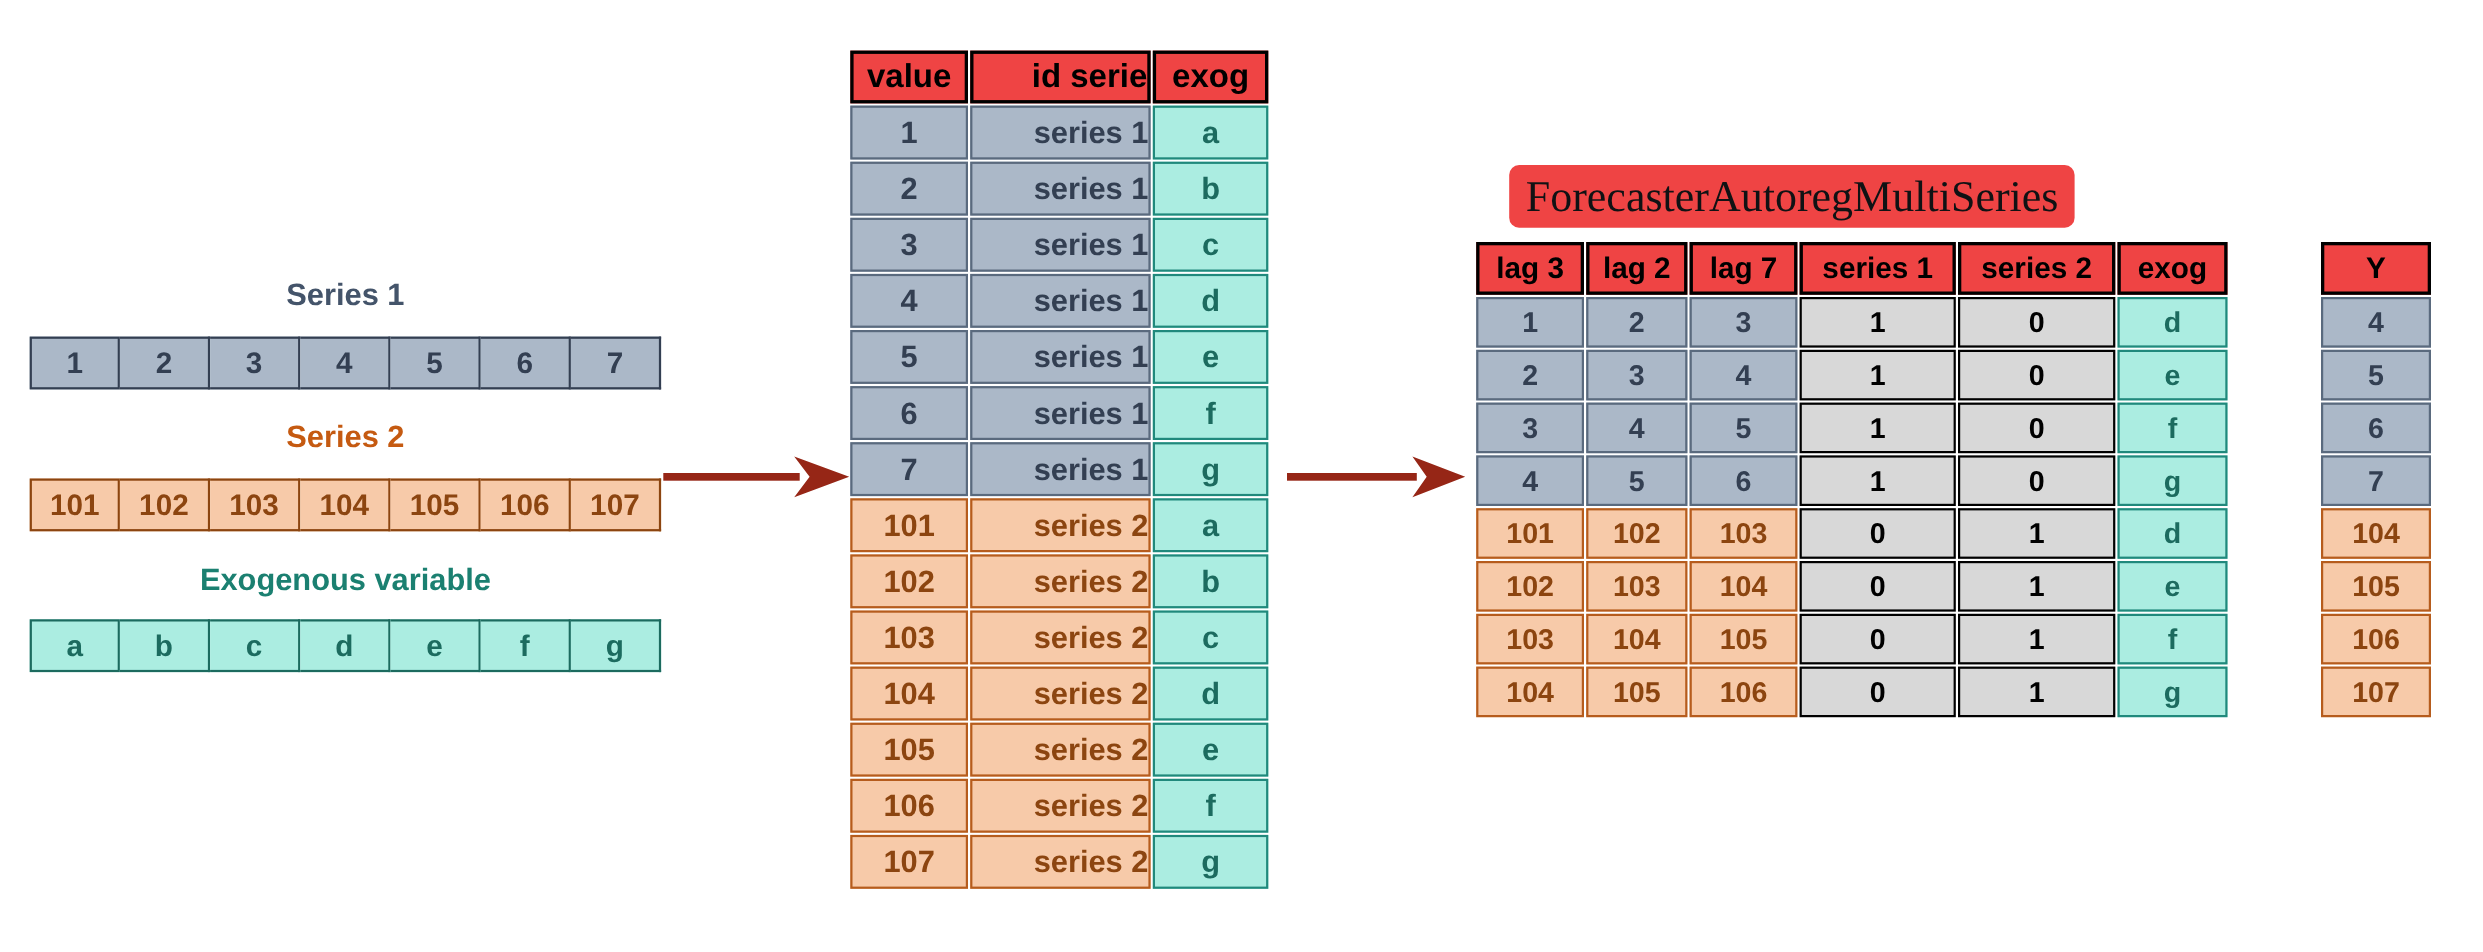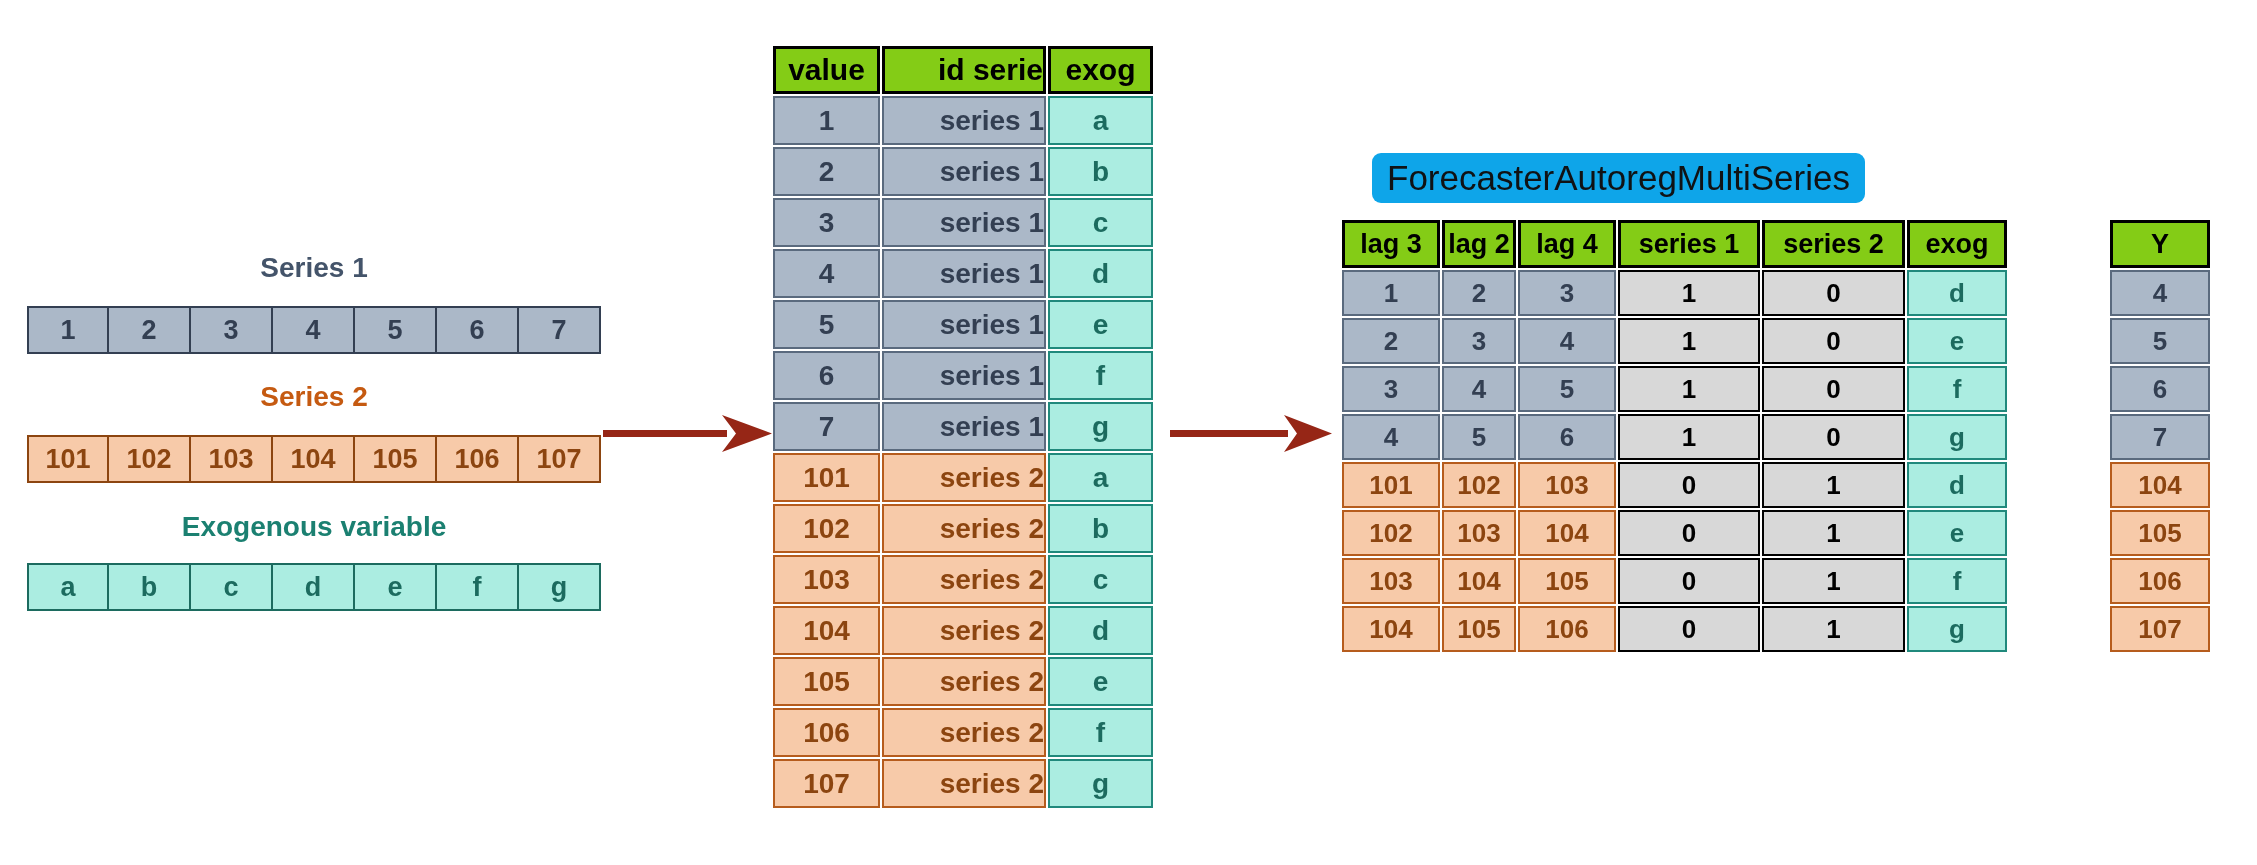--- a/index.html
+++ b/index.html
@@ -26,57 +26,57 @@
   .c-s2  { background:#F7CAA9; border-color:#B65C1D; color:#8C4510; }
   .c-mint{ background:#ABEDE1; border-color:#20897C; color:#1C6B5F; }
   .c-gray{ background:#D8D8D8; border-color:#000000; color:#000000; }
 
   
   .arrow{ position:absolute; }
 
   
   table{ position:absolute; border-collapse:separate; border-spacing:2px; }
   th{
-    background:#84cc16; border:3px solid #000; color:#000;
+    background:#ef4444; border:3px solid #000; color:#000;
     text-align:center; vertical-align:middle;
   }
   td{ text-align:center; vertical-align:middle; border:2px solid; }
 
   
   .stacked{ left:771px; top:44px; }
   .stacked th{ height:48px; font-size:30px; }
   .stacked td{ height:49px; font-size:28px; }
   .stacked th:nth-child(1), .stacked td:nth-child(1){ width:107px; }
   .stacked th:nth-child(2), .stacked td:nth-child(2){ width:164px;text-align:right; }
   .stacked th:nth-child(3), .stacked td:nth-child(3){ width:105px; }
 
   
   .tm{ left:1340px; top:218px; }
   .tm th{ height:48px; font-size:27px; }
   .tm td{ height:46px; font-size:26px; }
   .tm th:nth-child(1), .tm td:nth-child(1){ width:98px;text-align:center; }
-  .tm th:nth-child(2), .tm td:nth-child(2){ width:74px; }
+  .tm th:nth-child(2), .tm td:nth-child(2){ width:92px; }
   .tm th:nth-child(3), .tm td:nth-child(3){ width:98px; }
   .tm th:nth-child(4), .tm td:nth-child(4){ width:142px; }
   .tm th:nth-child(5), .tm td:nth-child(5){ width:143px; }
   .tm th:nth-child(6), .tm td:nth-child(6){ width:100px; }
 
   
   .yt{ left:2108px; top:218px; }
   .yt th{ height:48px; width:100px; font-size:27px; }
   .yt td{ height:46px; width:100px; font-size:26px; }
 
   
   .tm-caption{
     position:absolute; left:1372px; top:152px; height:52px;
     display:flex; align-items:center; gap:16px; white-space:nowrap;
   }
   .code-pill{
-    font-family:Liberation Sans, sans-serif; font-weight:normal;
-    font-size:35px; color:#101214; background:#0ea5e9;
+    font-family:Liberation Serif, serif; font-weight:normal;
+    font-size:40px; color:#101214; background:#ef4444;
     border-radius:9px; padding:5px 15px;
   }
   .caption-text{ font-size:32px; color:#000; }
 </style>
 </head>
 <body>
 
 <div class="canvas">
 
   <div class="strip-title t-slate" style="top:252px">Series 1</div>
@@ -206,21 +206,21 @@
 
   <div class="tm-caption">
     <span class="code-pill">ForecasterAutoregMultiSeries</span>
   </div>
 
   <table class="tm">
     <thead>
         <tr>
           <th>lag 3</th>
           <th>lag 2</th>
-          <th>lag 4</th>
+          <th>lag 7</th>
           <th>series 1</th>
           <th>series 2</th>
           <th>exog</th>
         </tr>
       </thead>
     <tbody>
         <tr>
           <td class="c-s1">1</td>
           <td class="c-s1">2</td>
           <td class="c-s1">3</td>

